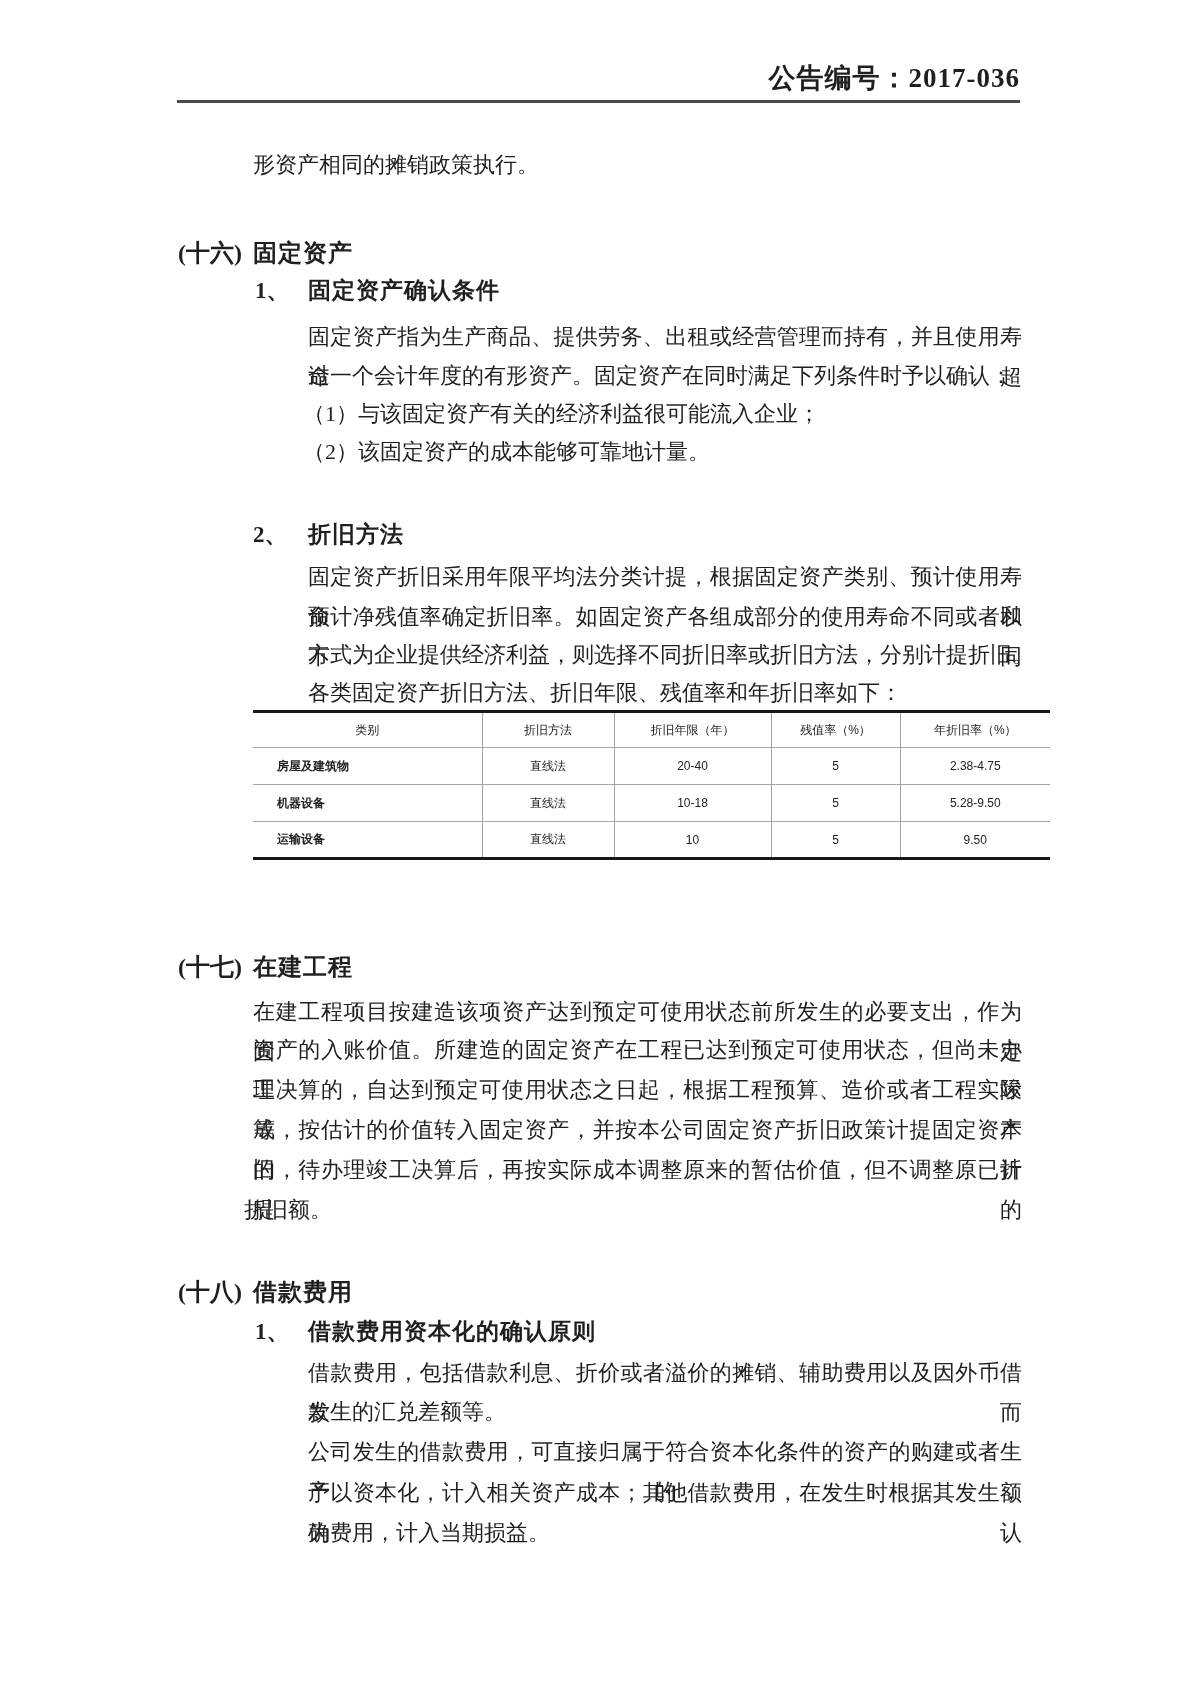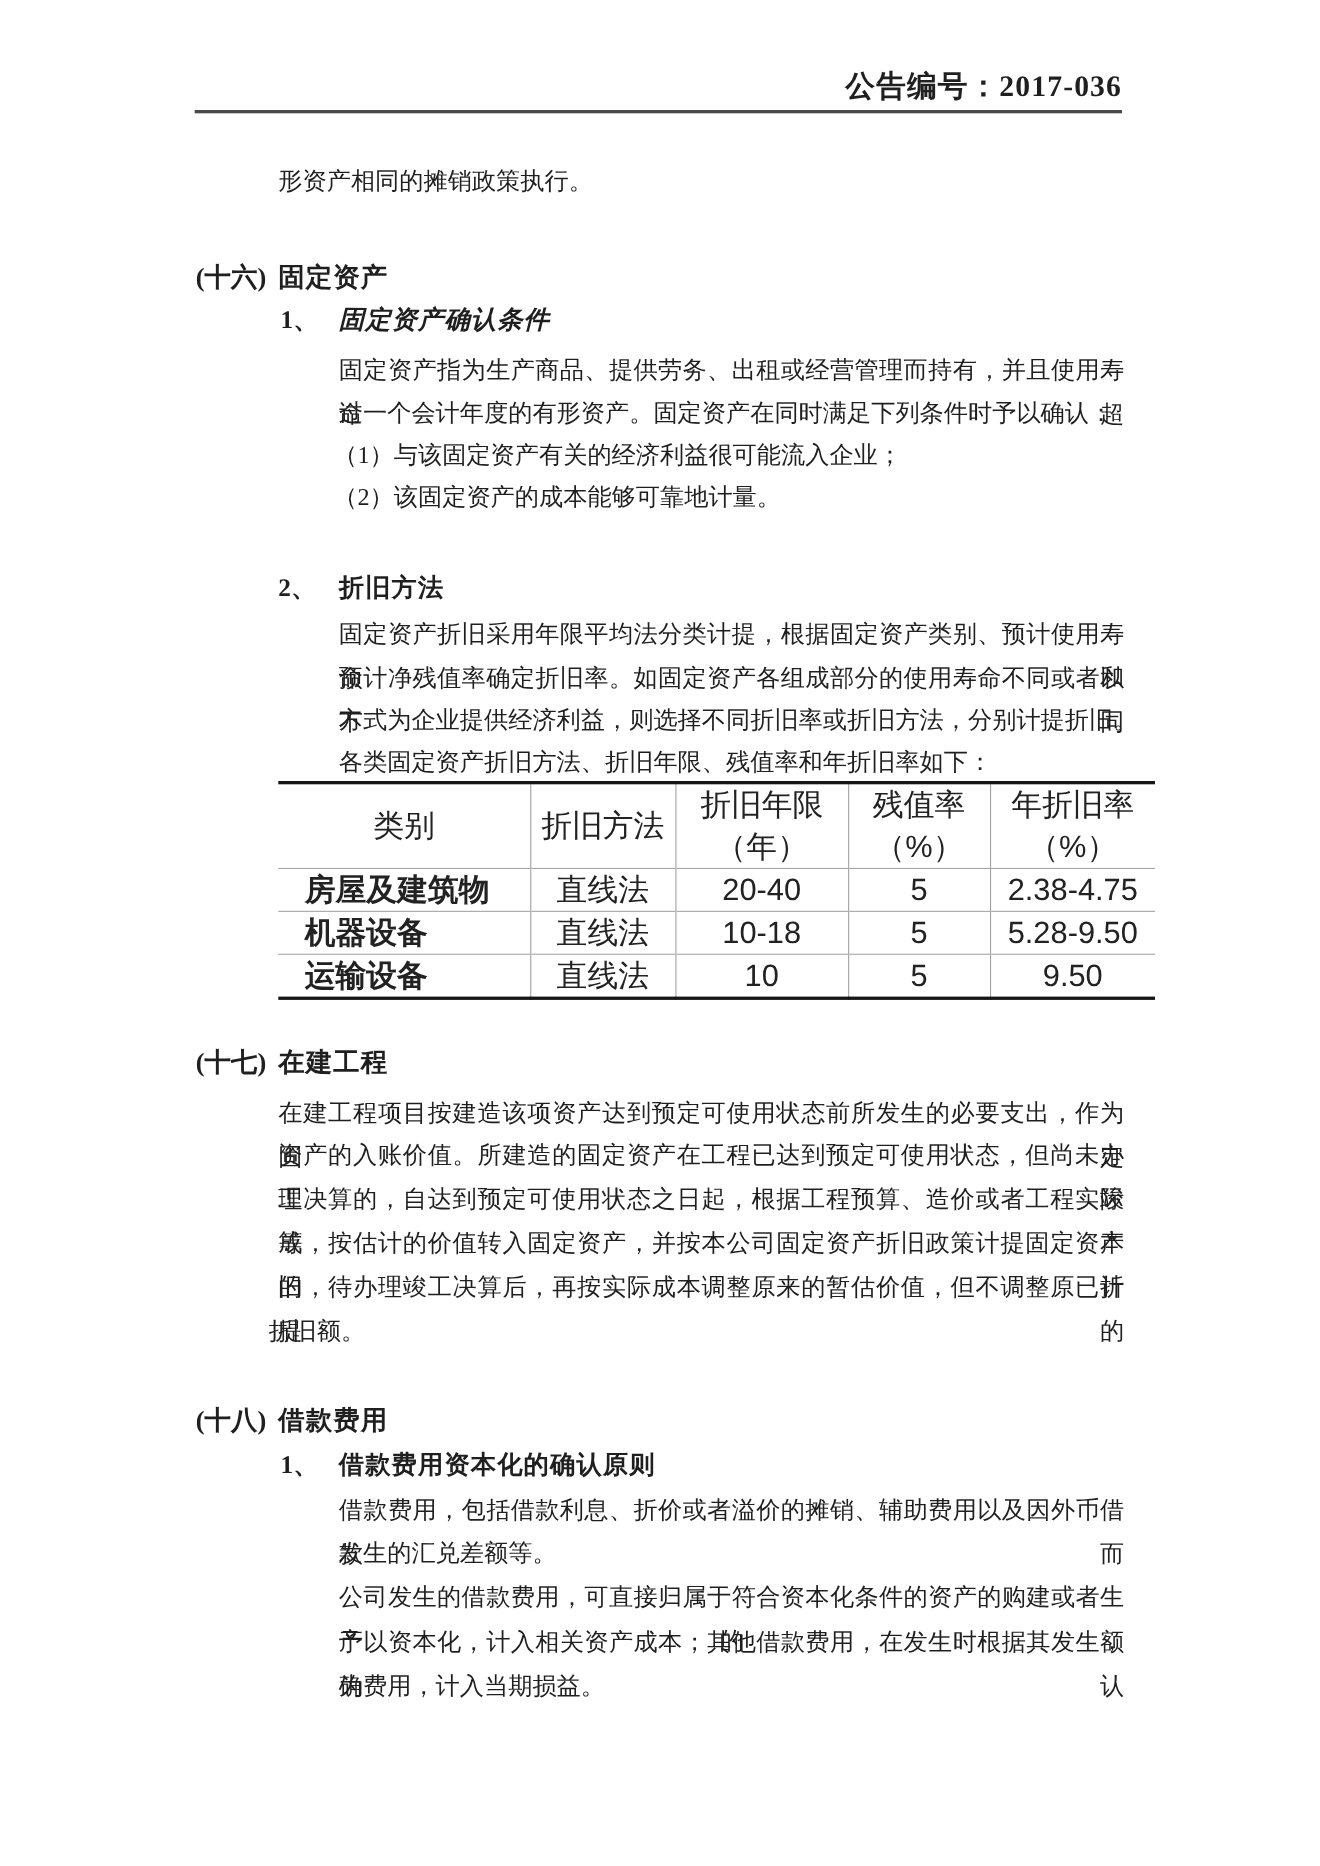--- a/index.html
+++ b/index.html
@@ -23,21 +23,21 @@
   .sec-num{font-size:24px;font-weight:bold;line-height:40px;}
   .sec-title{font-size:24px;font-weight:bold;letter-spacing:1px;line-height:40px;}
   .item-num{font-size:23px;font-weight:bold;line-height:40px;}
   .item-title{font-size:23px;font-weight:bold;letter-spacing:1px;line-height:40px;}
   .jline{text-align:justify;text-align-last:justify;}
   .depr-table{
     position:absolute;left:253px;top:710px;width:797px;
     border-collapse:collapse;table-layout:fixed;
     border-top:3px solid #161616;border-bottom:3px solid #161616;
     font-family:"Liberation Sans","DejaVu Sans",sans-serif;
-    font-size:28px;color:#222;
+    font-size:12px;color:#222;
   }
   .depr-table th,.depr-table td{
     font-weight:normal;text-align:center;vertical-align:middle;
     padding:0 4px;overflow:hidden;
   }
   .depr-table th+th,.depr-table td+td{border-left:1px solid #a2a2a2;}
   .depr-table thead tr{height:36px;}
   .depr-table tbody tr{height:37px;}
   .depr-table tbody tr td{border-top:1px solid #a6a6a6;}
   .depr-table tbody td.cat{text-align:left;padding-left:24px;font-weight:bold;}
@@ -49,21 +49,21 @@
 
   <div class="hdr">公告编号：2017-036</div>
   <div class="rule"></div>
 
   <div class="abs" style="left:253px;top:145px;">形资产相同的摊销政策执行。</div>
 
   <div class="abs sec-num" style="left:178px;top:233px;">(十六)</div>
   <div class="abs sec-title" style="left:253px;top:233px;">固定资产</div>
 
   <div class="abs item-num" style="left:255px;top:271px;">1、</div>
-  <div class="abs item-title" style="left:308px;top:271px;font-style:italic;">固定资产确认条件</div>
+  <div class="abs item-title" style="left:308px;top:271px;">固定资产确认条件</div>
 
   <div class="abs jline" style="left:308px;top:317px;width:714px;">固定资产指为生产商品、提供劳务、出租或经营管理而持有，并且使用寿命超</div>
   <div class="abs" style="left:308px;top:356px;">过一个会计年度的有形资产。固定资产在同时满足下列条件时予以确认：</div>
   <div class="abs" style="left:303px;top:394px;">（1）与该固定资产有关的经济利益很可能流入企业；</div>
   <div class="abs" style="left:303px;top:432px;">（2）该固定资产的成本能够可靠地计量。</div>
 
   <div class="abs item-num" style="left:253px;top:515px;">2、</div>
   <div class="abs item-title" style="left:308px;top:515px;">折旧方法</div>
 
   <div class="abs jline" style="left:308px;top:557px;width:714px;">固定资产折旧采用年限平均法分类计提，根据固定资产类别、预计使用寿命和</div>

